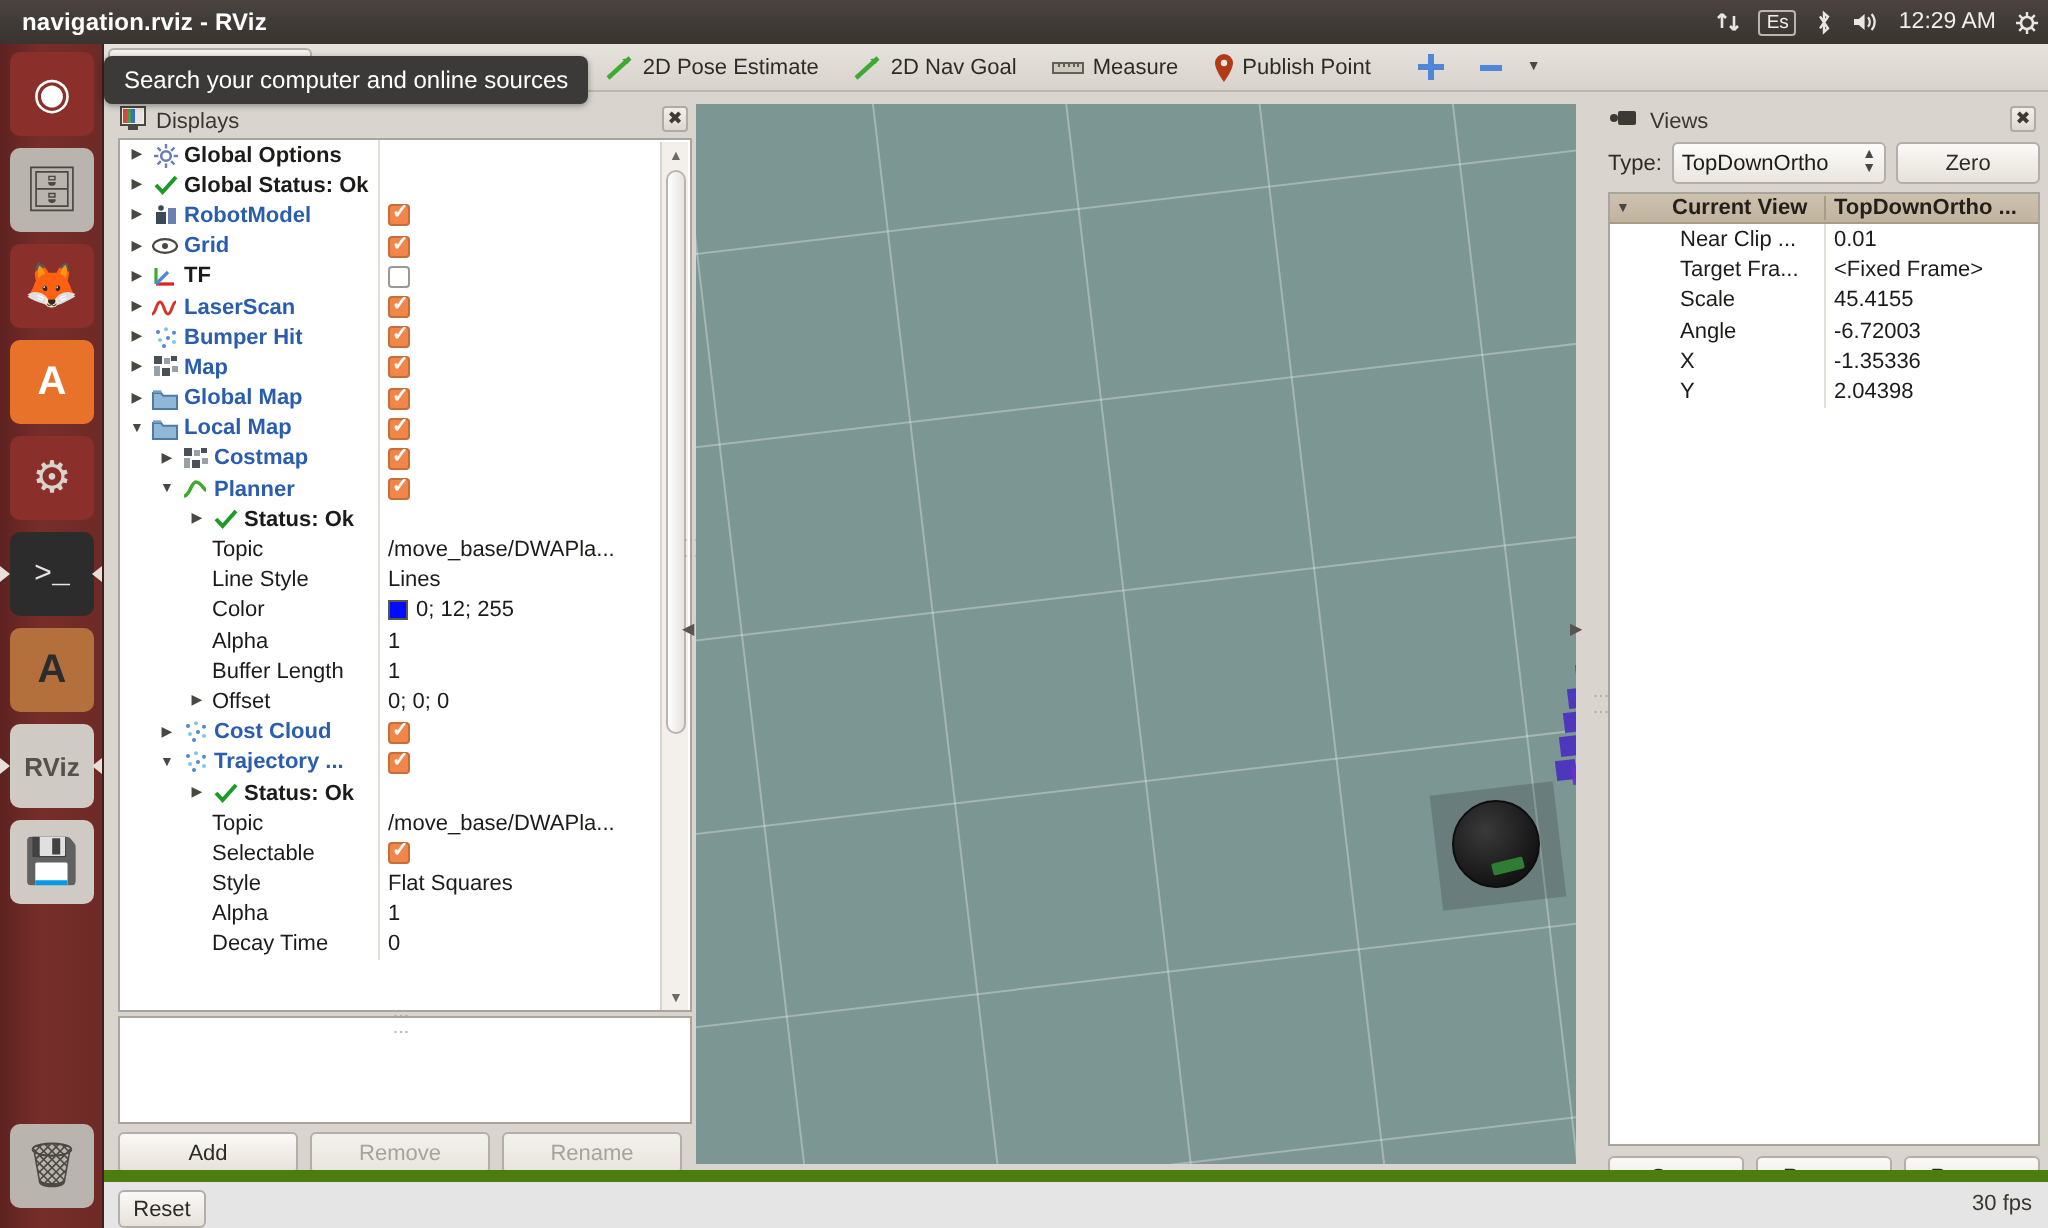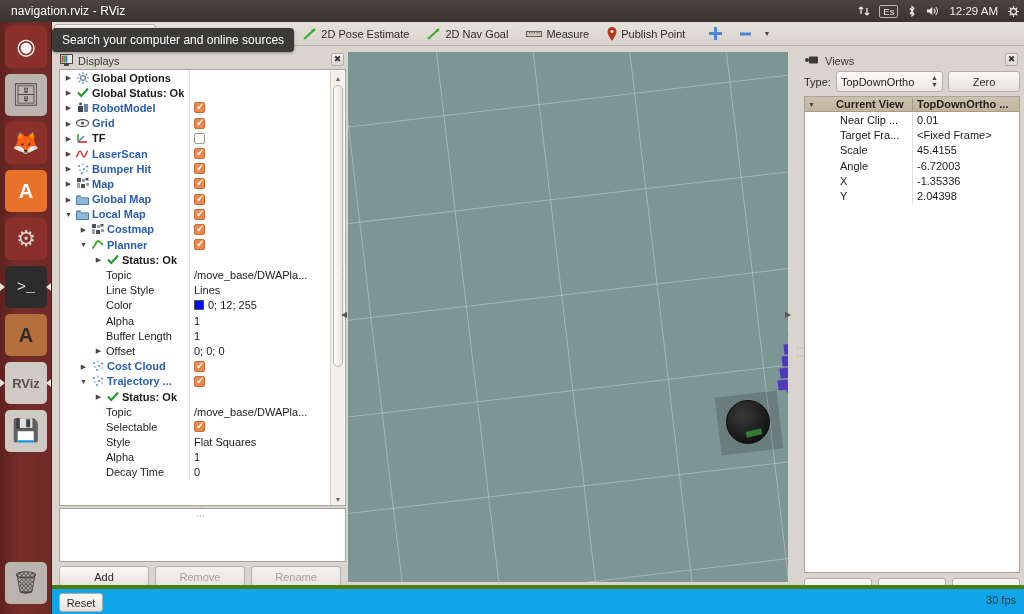--- a/index.html
+++ b/index.html
@@ -10,21 +10,21 @@
   }
   #root { position: relative; width: 1024px; height: 614px; }
 
   
   #toppanel {
     position: absolute; left: 0; top: 0; width: 1024px; height: 22px;
     background: linear-gradient(to bottom, #4b4440 0%, #413b37 50%, #3a3431 100%);
     color: #ffffff; display: flex; align-items: center;
   }
   #winTitle {
-    margin-left: 11px; font-weight: normal; font-size: 12px;
+    margin-left: 11px; font-weight: bold; font-size: 12px;
     color: #ffffff; letter-spacing: .1px;
   }
   #tray {
     position: absolute; right: 4px; top: 0; height: 22px;
     display: flex; align-items: center; gap: 9px; color: #e8e4e0; font-size: 11px;
   }
   .trayIcon { display: inline-flex; align-items: center; justify-content: center; }
   .kbd {
     border: 1px solid #b9b4ae; border-radius: 2px; padding: 0px 3px;
     font-size: 9.5px; line-height: 11px; color: #efeceb; background: transparent;
@@ -245,21 +245,21 @@
     white-space: nowrap; overflow: hidden;
   }
   #viewsBtns {
     position: absolute; left: 0; top: 526px; width: 216px; height: 21px;
     display: flex; gap: 6px;
   }
 
   
   #statusBar {
     position: absolute; left: 0; top: 563px; width: 972px; height: 29px;
-    background: #0ea5e9; border-top: 4px solid #4d7c0f;
+    background: #e5e5e5; border-top: 6px solid #4d7c0f;
   }
   #resetBtn {
     position: absolute; left: 7px; top: 4px; width: 44px; height: 19px;
     border: 1px solid #b3aea7; border-radius: 3px;
     background: linear-gradient(to bottom,#fbf9f7,#e6e1da);
     display: flex; align-items: center; justify-content: center;
     font-size: 11px; color: #2d2a28;
   }
   #fps {
     position: absolute; right: 8px; top: 5px; font-size: 11px; color: #39352f;

